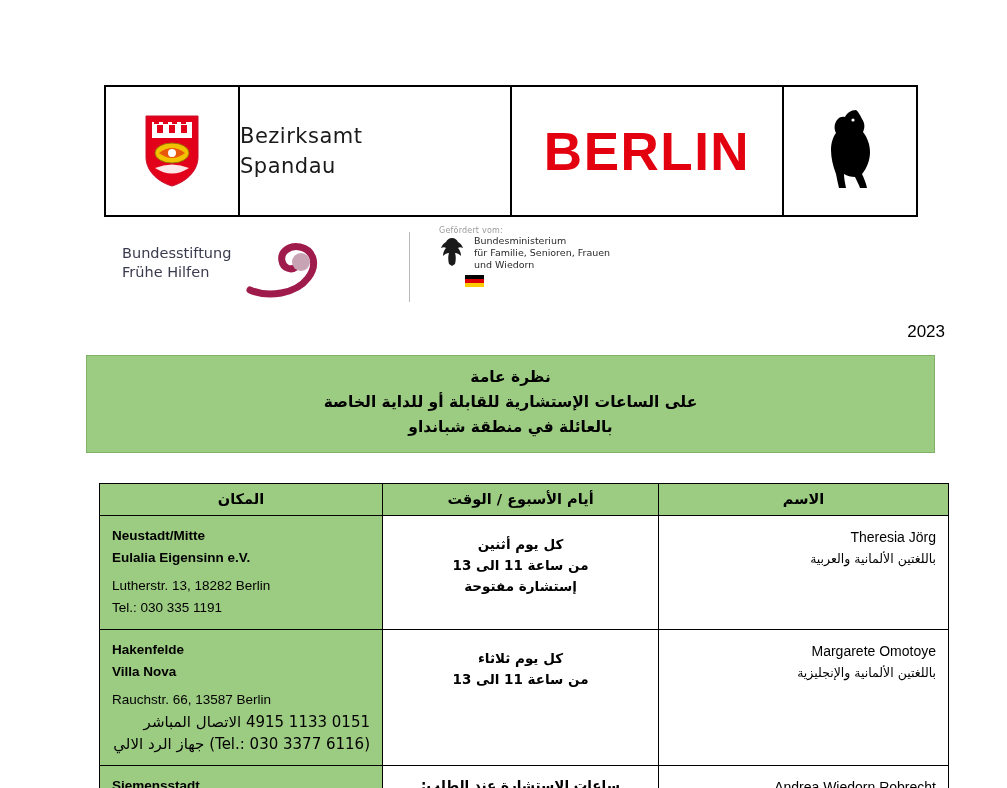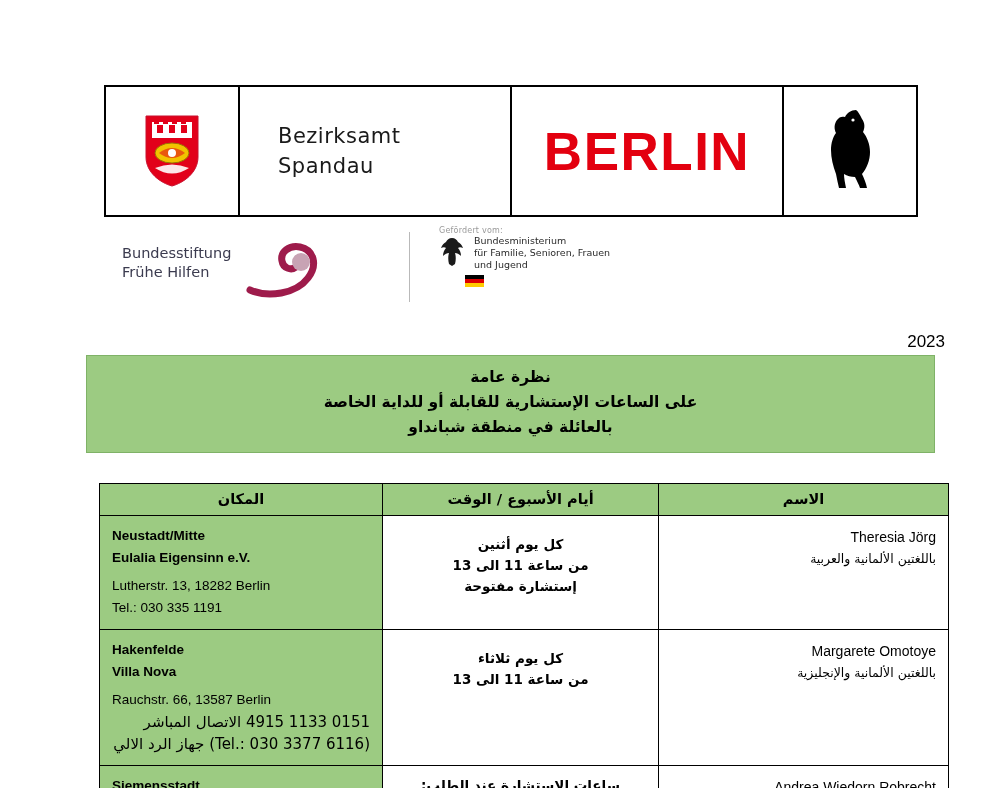--- a/index.html
+++ b/index.html
@@ -28,21 +28,21 @@
   }
   .logo-cell {
     border: 2px solid #000;
     box-sizing: border-box;
     display: flex;
     align-items: center;
     justify-content: center;
     background: #fff;
   }
   .cell-crest { width: 136px; }
-  .cell-name  { width: 272px; border-left: 0; justify-content: flex-start; padding-left: 38px; }
+  .cell-name  { width: 272px; border-left: 0; justify-content: flex-start; }
   .cell-berlin{ width: 272px; border-left: 0; }
   .cell-bear  { width: 134px; border-left: 0; }
 
   .crest-svg { display:block; }
 
   .bezirksamt {
     font-size: 21px;
     line-height: 30px;
     letter-spacing: 0.5px;
     color: #1a1a1a;
@@ -108,21 +108,21 @@
     margin-left: 9px;
     font-family: "DejaVu Sans", sans-serif;
   }
   .flagbar { margin-top: 4px; width: 19px; }
   .flagbar div { height: 4px; }
 
   
   .year {
     position: absolute;
     right: 62px;
-    top: 332px;
+    top: 322px;
     font-size: 17px;
     font-family: "Liberation Sans", sans-serif;
   }
 
   
   .title-block {
     position: absolute;
     left: 86px;
     top: 355px;
     width: 849px;
@@ -277,21 +277,21 @@
     <div class="gefoerdert">Gefördert vom:</div>
     <div class="bm-row">
       <span>
         <svg width="26" height="34" viewBox="0 0 26 34">
           <path d="M13 3 C10 3 8 5 7 7 C5 8 3 10 2 13 C4 12 6 12 7 13 C5 15 4 18 4 21 C6 19 8 18 10 18 C9 21 9 25 10 29 L13 31 L16 29 C17 25 17 21 16 18 C18 18 20 19 22 21 C22 18 21 15 19 13 C20 12 22 12 24 13 C23 10 21 8 19 7 C18 5 16 3 13 3 Z" fill="#1a1a1a"></path>
         </svg>
       </span>
       <div>
         <div class="bm-text">Bundesministerium</div>
         <div class="bm-text">für Familie, Senioren, Frauen</div>
-        <div class="bm-text">und Jugend</div>
+        <div class="bm-text">und Wiedorn</div>
         <div class="flagbar">
           <div style="background:#000000"></div>
           <div style="background:#dd0000"></div>
           <div style="background:#ffcc00"></div>
         </div>
       </div>
     </div>
   </div>
 </div>
 

